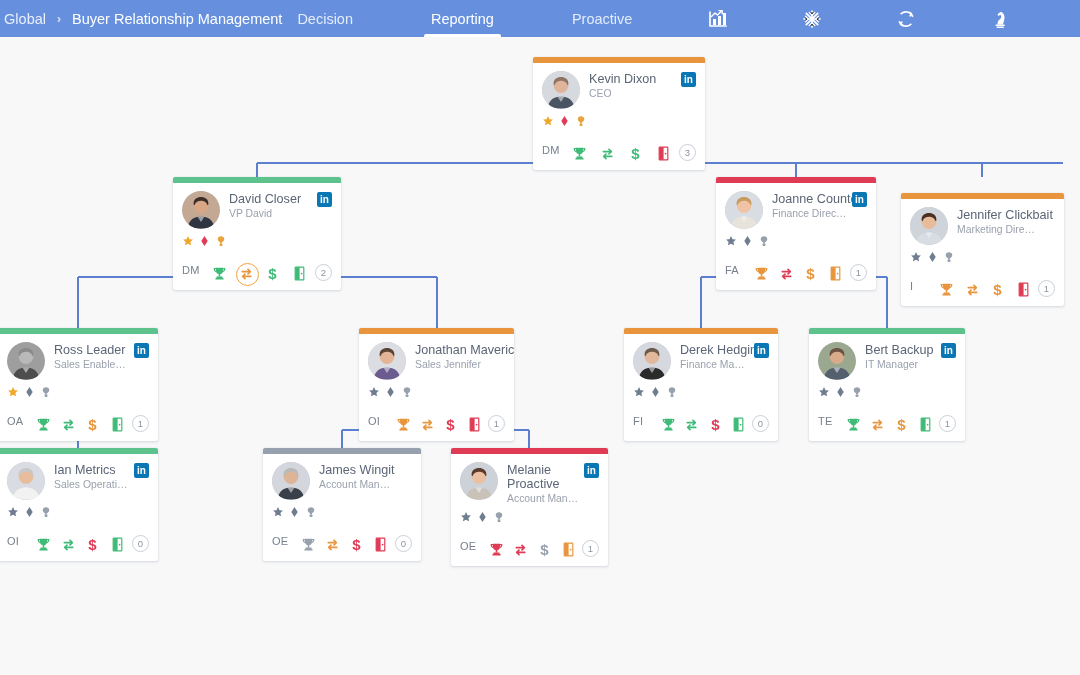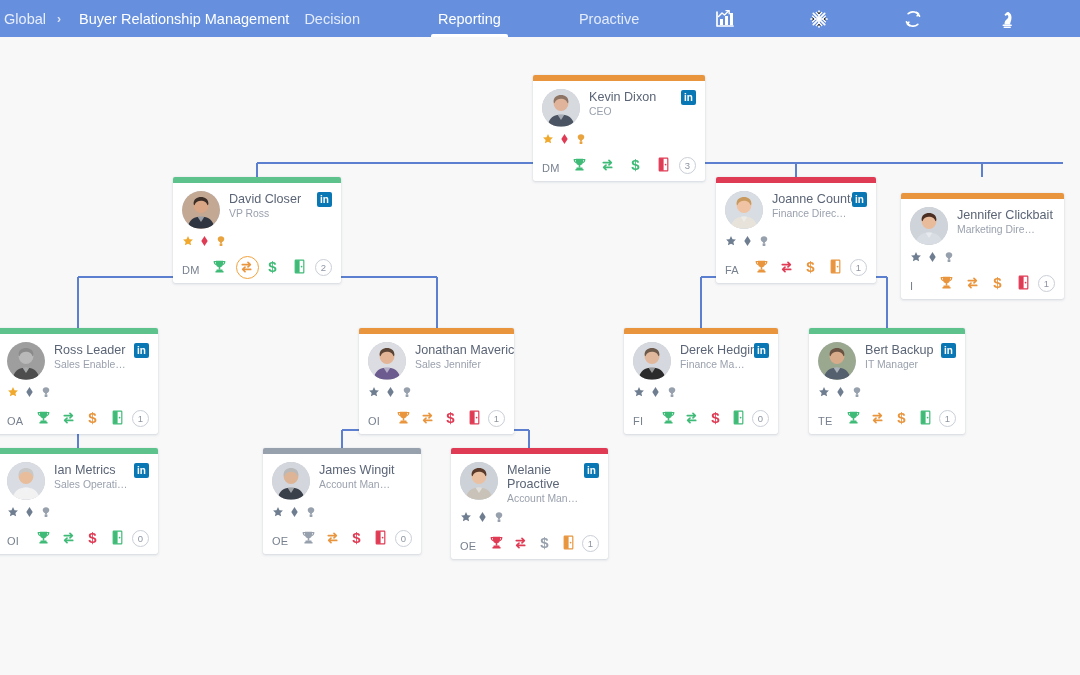--- a/index.html
+++ b/index.html
@@ -13,21 +13,21 @@
   
   #topbar {
     position: absolute; top: 0; left: 0;
     width: 1080px; height: 37px;
     background: #6690dd;
     display: flex; align-items: center;
     color: #ffffff;
   }
   #breadcrumb { display: flex; align-items: center; margin-left: -8px; }
   .crumb { font-size: 14.5px; color: #e9eefb; white-space: nowrap; }
-  .crumb.active { color: #ffffff; margin-left: 7px; }
+  .crumb.active { color: #ffffff; }
   .crumb-sep { margin: 0 11px; font-size: 12px; font-weight: bold; color: #dbe4f9; }
 
   #navtabs { display: flex; align-items: center; margin-left: auto; height: 37px; gap: 48px; }
   .navtab {
     font-size: 14.5px; color: #e4ebfa; padding: 0 15px;
     height: 37px; display: flex; align-items: center; position: relative;
     white-space: nowrap;
   }
   .navtab.selected { color: #ffffff; }
   .navtab.selected::after {
@@ -76,21 +76,21 @@
     background: #0a77b5; border-radius: 2px;
     color: #fff; font-size: 10px; font-weight: bold;
     display: flex; align-items: center; justify-content: center;
     line-height: 1; font-family: "Liberation Sans", sans-serif;
   }
   .li-badge.hidden { visibility: hidden; }
 
   .badge-row { display: flex; align-items: center; margin-top: 5px; height: 13px; }
   .badge-row .bi { margin-right: 5px; display: flex; align-items: center; }
 
-  .stat-row { display: flex; align-items: flex-end; margin-top: 10px; height: 19px; }
+  .stat-row { display: flex; align-items: flex-start; margin-top: 17px; height: 19px; }
   .stat-initials {
     font-size: 11px; color: #77808e; width: 24px; flex: 0 0 24px;
     letter-spacing: .2px;
   }
   .stat-ic {
     flex: 1; display: flex; align-items: center; justify-content: center;
     position: relative; height: 19px;
   }
   .stat-ic.ring::before {
     content: ""; position: absolute; left: 50%; top: 50%;
@@ -200,21 +200,21 @@
       <path d="M78 378 V411"></path>
 
       <path d="M437 378 V393"></path>
       <path d="M342 393 H529"></path>
       <path d="M342 393 V411"></path>
       <path d="M529 393 V411"></path>
     </g>
   </svg>
 
   <div id="nodes">
-      <div class="node" style="left: 533px; top: 38px; width: 172px;">
+      <div class="node" style="left: 533px; top: 20px; width: 172px;">
     <div class="node-top" style="background:#e8953e"></div>
     <div class="node-body">
       <div class="node-main">
         <div class="avatar">
               <svg width="38" height="38" viewBox="0 0 38 38">
     <circle cx="19" cy="19" r="19" fill="#d6d9de"></circle>
     <circle cx="19" cy="14.5" r="7.4" fill="#e0b49a"></circle>
     <path d="M11.6 12.6c0-4.3 3.3-6.6 7.4-6.6s7.4 2.3 7.4 6.6c0 .9-.4 1.6-.9 1.6-1.2-3.4-3.6-4.4-6.5-4.4s-5.3 1-6.5 4.4c-.5 0-.9-.7-.9-1.6z" fill="#8d7464"></path>
     <path d="M5.6 37.4C6.5 28.9 12 25.4 19 25.4s12.5 3.5 13.4 12z" fill="#4a5462"></path>
     <path d="M15.6 25.8L19 31l3.4-5.2c-1.1-.4-2.2-.6-3.4-.6s-2.3.2-3.4.6z" fill="#f3f4f6" opacity=".55"></path>
@@ -287,21 +287,21 @@
               <svg width="38" height="38" viewBox="0 0 38 38">
     <circle cx="19" cy="19" r="19" fill="#c3a893"></circle>
     <circle cx="19" cy="14.5" r="7.4" fill="#d9a786"></circle>
     <path d="M11.6 12.6c0-4.3 3.3-6.6 7.4-6.6s7.4 2.3 7.4 6.6c0 .9-.4 1.6-.9 1.6-1.2-3.4-3.6-4.4-6.5-4.4s-5.3 1-6.5 4.4c-.5 0-.9-.7-.9-1.6z" fill="#3c2f28"></path>
     <path d="M5.6 37.4C6.5 28.9 12 25.4 19 25.4s12.5 3.5 13.4 12z" fill="#2f3642"></path>
     <path d="M15.6 25.8L19 31l3.4-5.2c-1.1-.4-2.2-.6-3.4-.6s-2.3.2-3.4.6z" fill="#f3f4f6" opacity=".55"></path>
   </svg>
             </div>
         <div class="node-ident">
           <div class="node-name">David Closer</div>
-          <div class="node-role">VP Ross</div>
+          <div class="node-role">VP David</div>
         </div>
         <div class="li-badge">in</div>
       </div>
       <div class="badge-row">
             <span class="bi">
               <svg width="12" height="12" viewBox="0 0 12 12">
                 <path d="M6 1l1.5 3.2 3.4.4-2.5 2.3.7 3.4L6 8.7 2.9 10.3l.7-3.4L1.1 4.6l3.4-.4z" fill="#f0a92c"></path>
               </svg>
             </span>
             <span class="bi">

